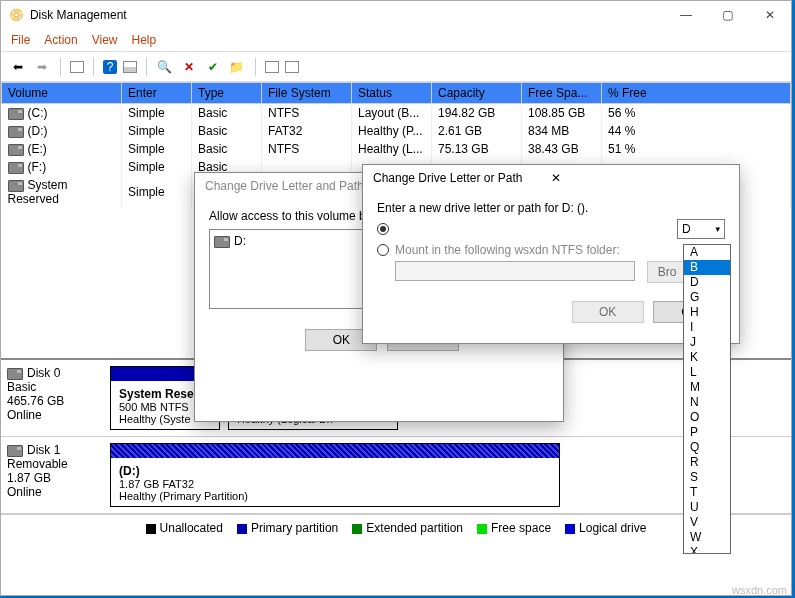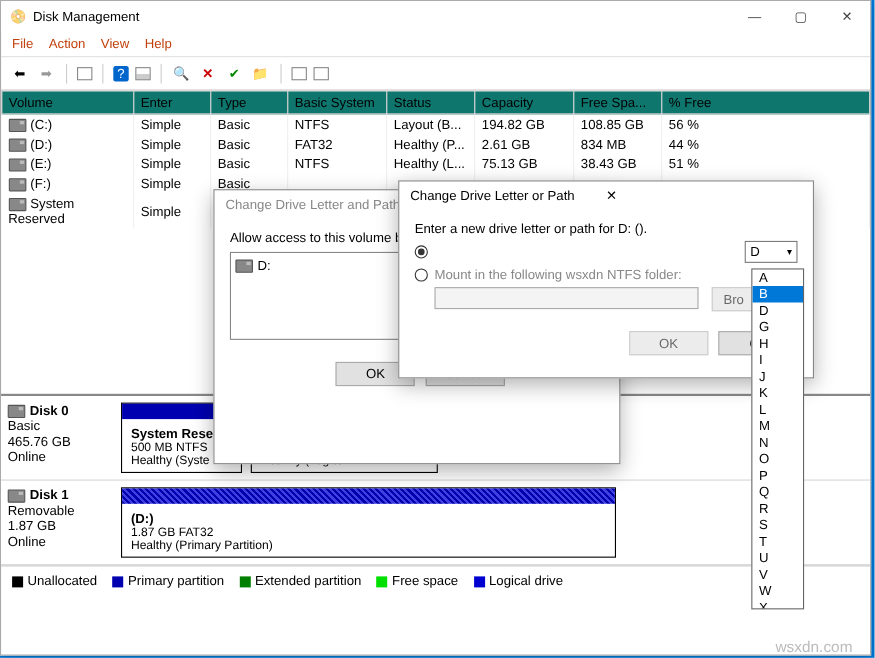--- a/index.html
+++ b/index.html
@@ -7,50 +7,50 @@
 .window { position: absolute; background: #fff; border: 1px solid #aaa; box-shadow: 0 4px 12px rgba(0,0,0,0.2); }
 .titlebar { display: flex; align-items: center; height: 28px; background: #fff; padding-left: 8px; }
 .titlebar .title { flex: 1; font-size: 12px; color: #000; }
 .winbtn { width: 42px; height: 28px; display: flex; align-items: center; justify-content: center; color: #444; }
 .menubar { display: flex; gap: 14px; padding: 4px 10px; border-bottom: 1px solid #e0e0e0; }
 .menubar span { color: #c2410c; }
 .toolbar { display: flex; align-items: center; gap: 6px; padding: 4px 8px; border-bottom: 1px solid #e0e0e0; height: 30px; }
 .toolbar .sep { width: 1px; height: 18px; background: #ccc; margin: 0 3px; }
 .tbicon { width: 18px; height: 18px; display: flex; align-items: center; justify-content: center; }
 .grid { width: 100%; border-collapse: collapse; }
-.grid th { text-align: left; background: #0f766e; border: 1px solid #d0d0d0; padding: 3px 6px; font-weight: normal; }
+.grid th { text-align: left; background: #3b82f6; border: 1px solid #d0d0d0; padding: 3px 6px; font-weight: normal; }
 .grid td { padding: 2px 6px; border-right: 1px solid #f0f0f0; }
 .diskpanel { border-top: 2px solid #888; margin-top: 150px; }
 .diskrow { display: flex; border-bottom: 1px solid #ccc; padding: 6px; gap: 8px; background: #fff; }
 .diskinfo { width: 95px; }
-.diskinfo .dname { font-weight: bold; }
+.diskinfo .dname { font-weight: normal; }
 .partbox { border: 1px solid #000; padding: 4px 8px; min-height: 52px; position: relative; }
 .partbox .top { background: #0000b0; height: 14px; position: absolute; top:0; left:0; right:0; }
 .partbox.hatched .top { background: repeating-linear-gradient(45deg,#0000b0,#0000b0 2px,#4040e0 2px,#4040e0 4px); }
 .partbox .lbl { margin-top: 16px; font-weight: bold; }
 .partbox .sub { font-size: 11px; }
-.legend { display:flex; gap:14px; padding:6px 10px; border-top:1px solid #ccc; align-items:center; }
+.legend { display:flex; gap:14px; padding:6px 10px; border-top:1px solid #ccc; align-items:center;justify-content:center; }
 .legend .sq { width:10px; height:10px; display:inline-block; margin-right:4px; vertical-align:middle; }
 .dialog { background: #fff; border: 1px solid #888; box-shadow: 0 6px 18px rgba(0,0,0,0.3); }
 .dlg-title { padding: 6px 10px; display:flex; align-items:center; }
 .dlg-title span { flex:1; }
 .dlg-body { padding: 10px 14px; }
 .btn { min-width: 72px; height: 22px; border: 1px solid #aaa; background: #e1e1e1; display:inline-flex; align-items:center; justify-content:center; margin-left:6px; }
 .listbox { border:1px solid #888; height:80px; padding:4px; background:#fff; }
 .radio { display:flex; align-items:center; gap:6px; margin:4px 0; }
 .radiodot { width:12px; height:12px; border:1px solid #333; border-radius:50%; display:inline-flex; align-items:center; justify-content:center; }
 .radiodot.on::after { content:""; width:6px; height:6px; background:#333; border-radius:50%; }
 .txtfield { width: 240px; height:20px; border:1px solid #aaa; background:#f4f4f4; }
 .combo { width: 48px; height: 20px; border:1px solid #7a7a7a; background:#fff; display:flex; align-items:center; justify-content:space-between; padding:0 4px; }
 .dropdown { position:absolute; background:#fff; border:1px solid #666; width:48px; max-height:310px; overflow:hidden; }
 .dropdown div { padding:1px 6px; line-height:13px; }
 .dropdown div.sel { background:#0078d7; color:#fff; }
 .diskicon { width:16px; height:12px; background:#888; border:1px solid #555; display:inline-block; margin-right:4px; vertical-align:middle; border-radius:1px; position:relative; }
 .diskicon::after { content:""; position:absolute; width:4px; height:3px; background:#bbb; right:1px; top:1px; }
-.watermark { position:absolute; right:20px; bottom:2px; color:rgba(120,120,120,0.5); font-size:14px; }
+.watermark { position:absolute; right:8px; bottom:2px; color:rgba(120,120,120,0.5); font-size:11px; }
 </style>
 </head>
 <body>
 
 <div class="window" style="left:0; top:0; width:792px; height:596px;">
   <div class="titlebar">
     <span style="margin-right:6px">📀</span>
     <span class="title">Disk Management</span>
     <div class="winbtn">—</div>
     <div class="winbtn">▢</div>
@@ -79,21 +79,21 @@
     <span class="tbicon" style="border:1px solid #888;width:14px;height:12px;"></span>
     <span class="tbicon" style="border:1px solid #888;width:14px;height:12px;"></span>
   </div>
 
   <table class="grid">
     <tbody>
         <tr>
       <th style="width:120px">Volume</th>
       <th style="width:70px">Enter</th>
       <th style="width:70px">Type</th>
-      <th style="width:90px">Basic System</th>
+      <th style="width:90px">File System</th>
       <th style="width:80px">Status</th>
       <th style="width:90px">Capacity</th>
       <th style="width:80px">Free Spa...</th>
       <th>% Free</th>
     </tr>
     </tbody>
       <tbody id="volrows">
         <tr>
           <td><span class="diskicon"></span>(C:)</td>
           <td>Simple</td>

